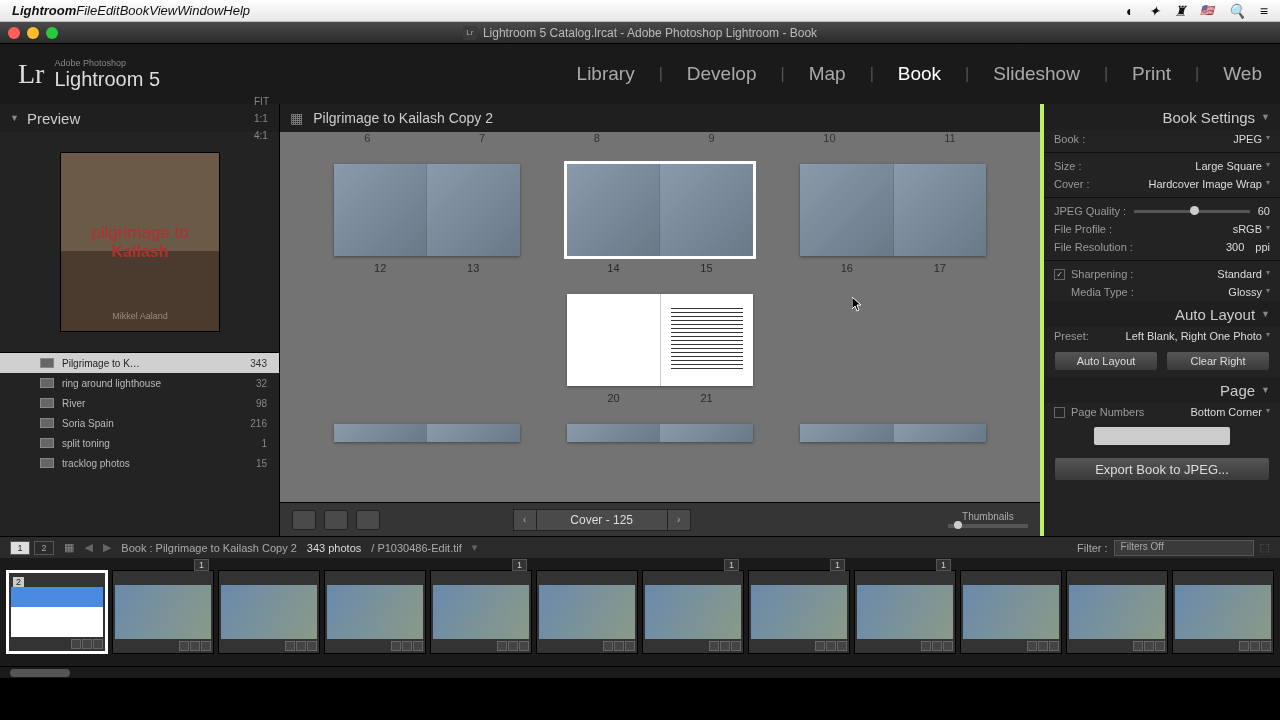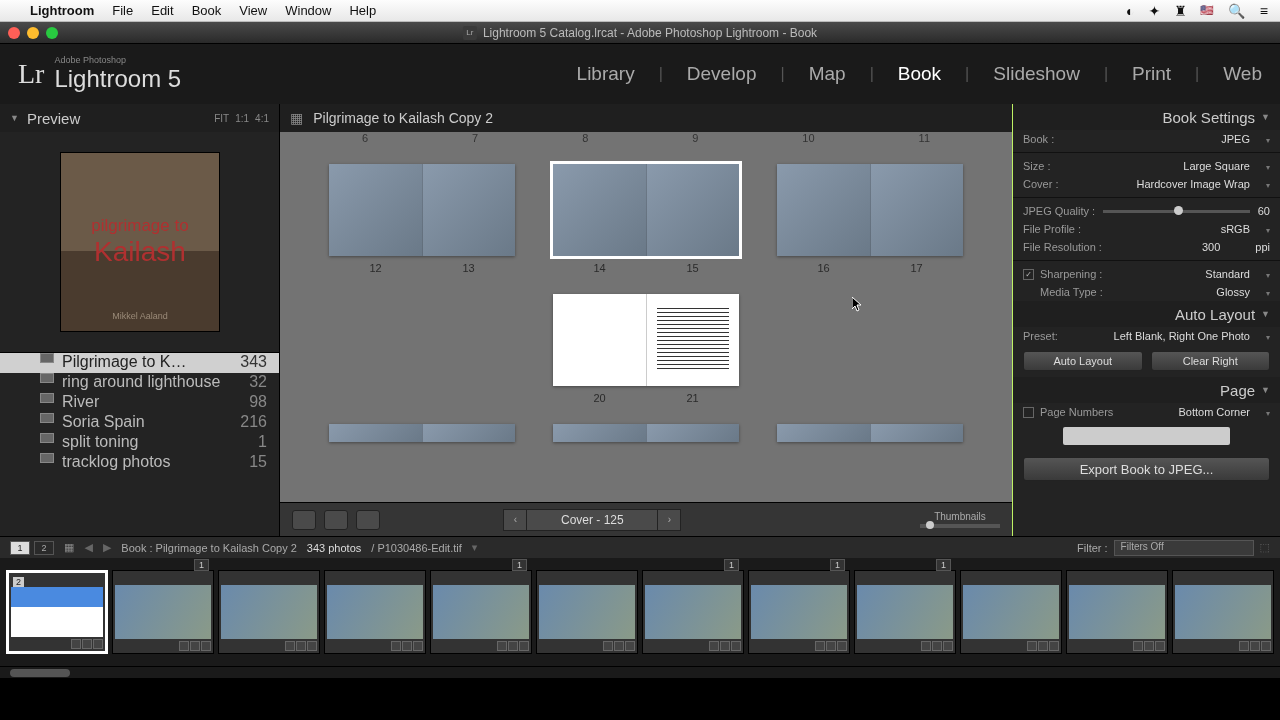--- a/index.html
+++ b/index.html
@@ -1,63 +1,63 @@
 <!DOCTYPE html>
 <html><head>
 <meta charset="utf-8">
 <style>
 * { margin: 0; padding: 0; box-sizing: border-box; font-family: "Myriad Pro", "Helvetica Neue", Arial, sans-serif; }
 body { background: #000; width: 1280px; height: 720px; overflow: hidden; color: #ccc; font-size: 12px; user-select: none; }
 
 
-.mac-menubar { height: 22px; background: linear-gradient(#fdfdfd, #e8e8e8); display: flex; align-items: center; padding: 0 12px; color: #111; font-size: 13px; gap: 18px; border-bottom: 1px solid #bbb; }
+.mac-menubar { height: 22px; background: linear-gradient(#fdfdfd, #e8e8e8); display: flex; align-items: center; padding: 0 12px; color: #111; font-size: 13px; border-bottom: 1px solid #bbb; font-style: italic; }
 .mac-menubar .apple { font-size: 15px; }
 .mac-menubar .app-name { font-weight: 700; }
 .mac-right { margin-left: auto; display: flex; gap: 14px; align-items: center; font-size: 14px; }
 
 
 .window-title { height: 22px; background: linear-gradient(#4a4a4a, #2a2a2a); display: flex; align-items: center; position: relative; border-bottom: 1px solid #000; }
 .traffic { display: flex; gap: 7px; margin-left: 8px; }
 .traffic span { width: 12px; height: 12px; border-radius: 50%; display: block; }
 .tl-r { background: #ff5f57; } .tl-y { background: #ffbd2e; } .tl-g { background: #28c940; }
 .window-title .title { position: absolute; left: 50%; transform: translateX(-50%); color: #bbb; font-size: 12px; display: flex; align-items: center; gap: 6px; }
 .lr-icon { width: 14px; height: 14px; background: #3a3a3a; display: inline-flex; align-items: center; justify-content: center; font-size: 8px; color: #aaa; border-radius: 2px; }
 
 
 .id-bar { height: 60px; background: #1a1a1a; display: flex; align-items: center; padding: 0 18px; }
 .lr-logo { display: flex; align-items: center; gap: 10px; }
 .lr-mark { font-family: "Times New Roman", serif; font-size: 28px; color: #ddd; }
 .lr-text small { display: block; font-size: 9px; color: #888; }
-.lr-text .main { font-size: 24px; color: #ddd; }
+.lr-text .main { font-size: 20px; color: #ddd; }
 .modules { margin-left: auto; display: flex; gap: 24px; font-size: 19px; color: #aaa; align-items: center; }
 .modules span { cursor: pointer; }
 .modules .sep { color: #555; font-size: 16px; }
 .modules .active { color: #fff; }
 
 
 .work { display: flex; height: 432px; background: #2a2a2a; }
 .panel { background: #232323; display: flex; flex-direction: column; }
 .panel-l { width: 280px; border-right: 1px solid #000; }
-.panel-r { width: 268px; border-left: 1px solid #bef264; }
+.panel-r { width: 240px; border-left: 4px solid #bef264; }
 .center { flex: 1; background: #737373; display: flex; flex-direction: column; position: relative; }
 
 
 .p-header { height: 28px; display: flex; align-items: center; padding: 0 10px; background: #1f1f1f; font-size: 15px; color: #ccc; }
 .p-header .tri { font-size: 9px; margin-right: 8px; color: #888; }
-.p-header .right { margin-left: auto; display: flex; gap: 6px; font-size: 10px; color: #888; }
+.p-header .right { margin-left: auto; display: flex; gap: 6px; font-size: 10px; color: #888; flex-direction: column; }
 
 
 .preview-box { padding: 20px 60px; }
 .cover-thumb { width: 160px; height: 180px; background: linear-gradient(#6b5a48 55%, #4a3b2e 55%); border: 1px solid #000; position: relative; display: flex; flex-direction: column; align-items: center; justify-content: center; color: #b03030; font-family: serif; }
-.cover-thumb .t1 { font-size: 17px; } .cover-thumb .t2 { font-size: 28px; }
+.cover-thumb .t1 { font-size: 17px; } .cover-thumb .t2 { font-size: 16px; font-weight: bold; }
 .cover-thumb .author { position: absolute; bottom: 10px; font-size: 9px; color: #9a8a78; }
 
 
 .coll-list { flex: 1; overflow: hidden; border-top: 1px solid #000; }
-.coll-row { height: 20px; display: flex; padding: 0 12px 0 40px; font-size: 16px; color: #bbb; gap: 8px; }
+.coll-row { height: 20px; display: flex; align-items: center; padding: 0 12px 0 40px; font-size: 10px; color: #bbb; gap: 8px; }
 .coll-row.active { background: #d0d0d0; color: #222; }
 .coll-row .icon { width: 14px; height: 10px; background: #666; border: 1px solid #888; }
 .coll-row .count { margin-left: auto; color: #888; }
 .coll-row.active .count { color: #333; }
 
 
 .c-top { height: 28px; background: #1f1f1f; display: flex; align-items: center; padding: 0 10px; gap: 10px; color: #ccc; font-size: 14px; }
 
 
 .spread-area { flex: 1; overflow: hidden; padding: 0 30px; position: relative; }
@@ -81,21 +81,21 @@
 .pager .plabel { width: 130px; height: 22px; background: #4a4a4a; border-top: 1px solid #222; border-bottom: 1px solid #222; display: flex; align-items: center; justify-content: center; color: #ddd; font-size: 12px; }
 .thumbs-sl { margin-left: auto; font-size: 10px; color: #aaa; text-align: center; }
 .thumbs-sl .track { width: 80px; height: 4px; background: #555; margin-top: 2px; position: relative; }
 .thumbs-sl .track::after { content: ""; position: absolute; left: 6px; top: -3px; width: 8px; height: 8px; background: #ccc; border-radius: 50%; }
 
 
 .r-sec-h { height: 26px; background: #1f1f1f; display: flex; align-items: center; justify-content: flex-end; padding: 0 10px; font-size: 15px; color: #ccc; gap: 6px; }
 .r-sec-h .tri { font-size: 9px; color: #888; }
 .setting-row { display: flex; align-items: center; padding: 3px 10px; font-size: 11px; color: #bbb; }
 .setting-row .lbl { color: #999; }
-.setting-row .val { margin-left: auto; color: #ddd; display: flex; align-items: flex-end; gap: 16px; }
+.setting-row .val { margin-left: auto; color: #ddd; display: flex; align-items: flex-start; gap: 4px; }
 .setting-row .dd { font-size: 8px; color: #777; }
 .r-divider { height: 1px; background: #111; margin: 4px 0; }
 .chk { width: 11px; height: 11px; border: 1px solid #666; margin-right: 6px; display: inline-flex; align-items: center; justify-content: center; font-size: 8px; }
 .r-btns { display: flex; gap: 8px; padding: 6px 10px; }
 .r-btn { flex: 1; height: 20px; background: linear-gradient(#555,#3a3a3a); border: 1px solid #222; border-radius: 3px; font-size: 11px; color: #ddd; display: flex; align-items: center; justify-content: center; }
 .export-btn { margin: 6px 10px; height: 24px; background: linear-gradient(#555,#3a3a3a); border: 1px solid #222; border-radius: 3px; font-size: 13px; color: #ddd; display: flex; align-items: center; justify-content: center; text-align: right; }
 .slider-row .track { flex: 1; height: 3px; background: #555; margin: 0 8px; position: relative; }
 .slider-row .track::after { content: ""; position: absolute; left: 48%; top: -4px; width: 9px; height: 9px; background: #ccc; border-radius: 50%; }
 
 

